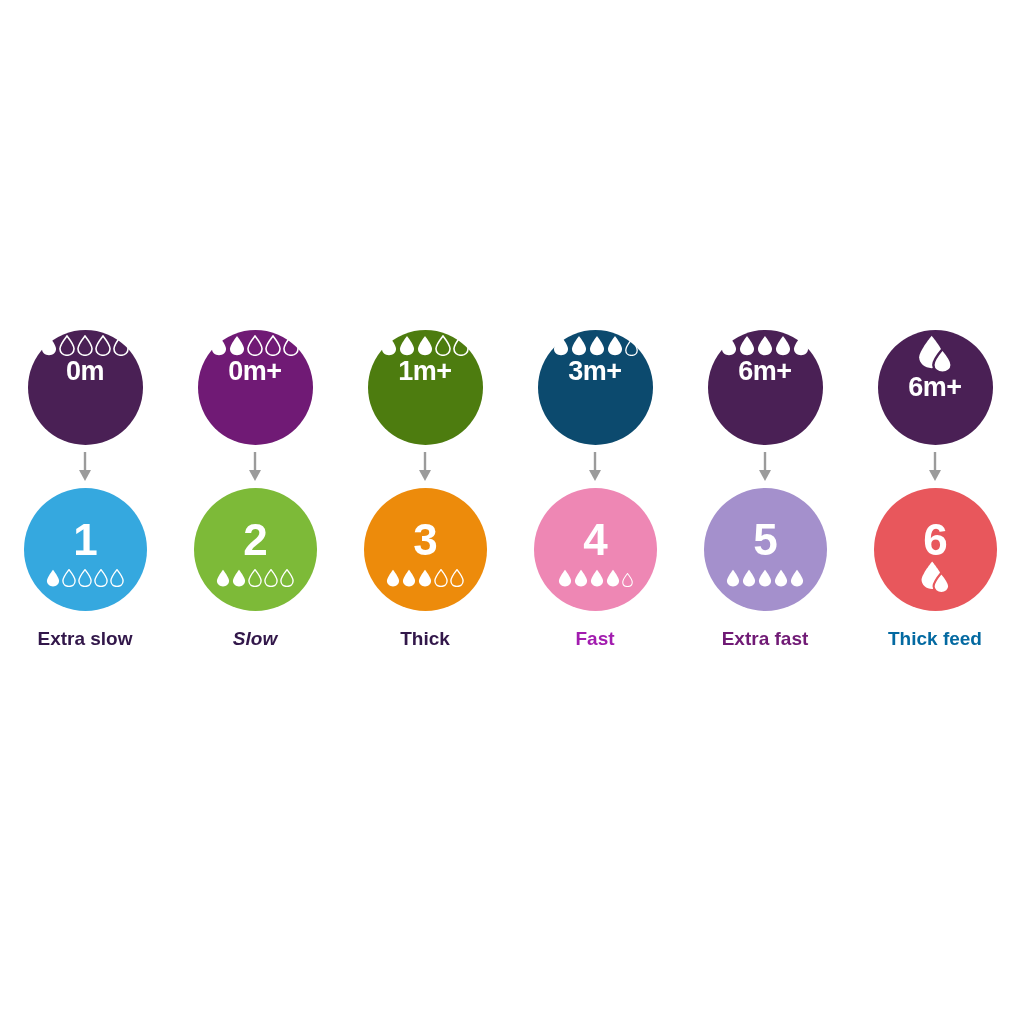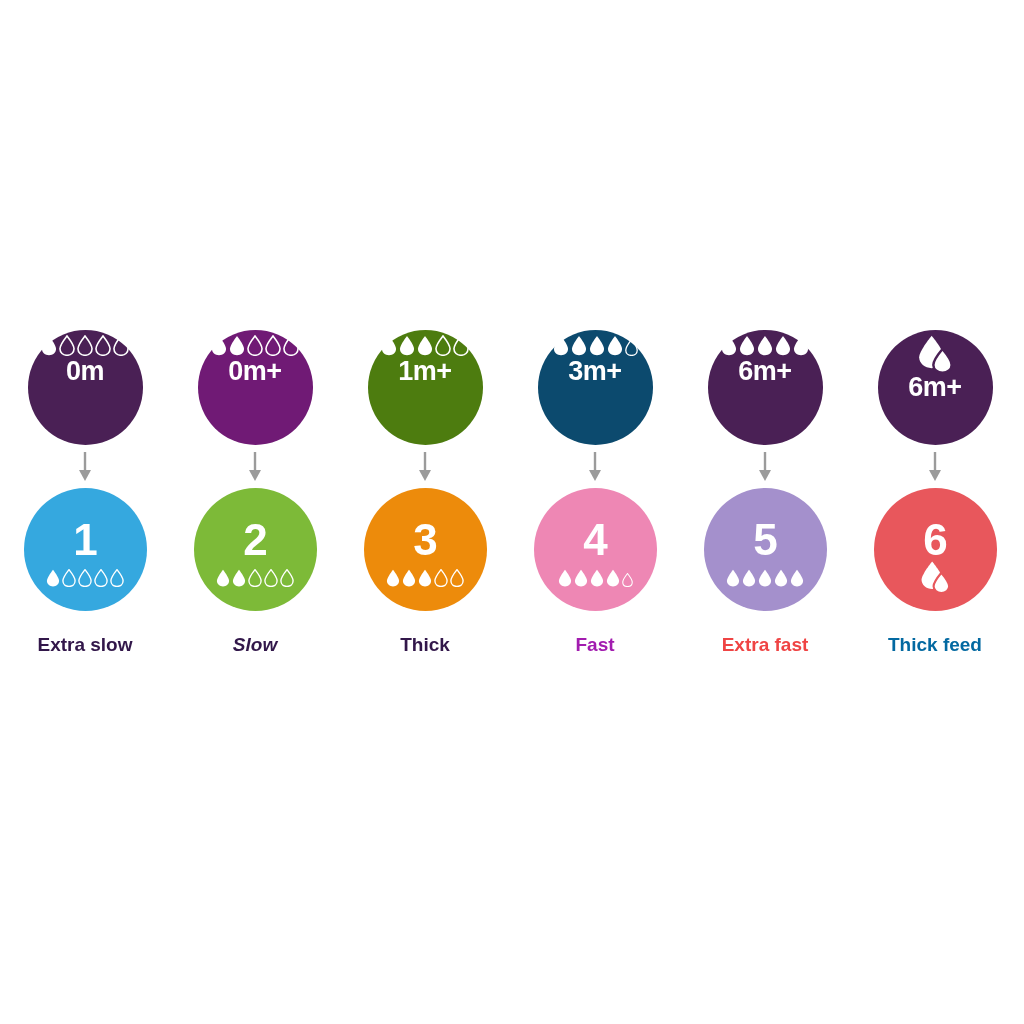--- a/index.html
+++ b/index.html
@@ -113,21 +113,21 @@
   .thick-icon-wrap {
     display: flex;
     align-items: center;
     justify-content: center;
     height: 20px;
   }
 
   .age-circle .thick-icon-wrap { height: 40px; margin-bottom: 0px; }
 
   .flow-label {
-    margin-top: 24px;
+    margin-top: 18px;
     color: #32174A;
     font-size: 19px;
     font-weight: bold;
     line-height: 1;
     text-align: center;
     white-space: nowrap;
   }
 </style>
 </head>
 <body>
@@ -370,21 +370,21 @@
               <path d="M10 1 C10 1 1.2 12.2 1.2 17.1 C1.2 22.0 5.1 25.2 10 25.2 C14.9 25.2 18.8 22.0 18.8 17.1 C18.8 12.2 10 1 10 1 Z" fill="#ffffff" stroke="none"></path>
             </svg>
             <svg width="14" height="18" viewBox="0 0 20 26" class="drop">
               <path d="M10 1 C10 1 1.2 12.2 1.2 17.1 C1.2 22.0 5.1 25.2 10 25.2 C14.9 25.2 18.8 22.0 18.8 17.1 C18.8 12.2 10 1 10 1 Z" fill="#ffffff" stroke="none"></path>
             </svg>
             <svg width="14" height="18" viewBox="0 0 20 26" class="drop">
               <path d="M10 1 C10 1 1.2 12.2 1.2 17.1 C1.2 22.0 5.1 25.2 10 25.2 C14.9 25.2 18.8 22.0 18.8 17.1 C18.8 12.2 10 1 10 1 Z" fill="#ffffff" stroke="none"></path>
             </svg>
           </div>
         </div>
-        <div class="flow-label" style="color: #ef4444; text-align: right;">Extra fast</div>
+        <div class="flow-label" style="color: #701a75; text-align: right;">Extra fast</div>
       </div>
       <div class="column">
         <div class="age-circle" style="background: rgb(74, 32, 85);">
           <div class="thick-icon-wrap">
             <svg width="40" height="40" viewBox="0 0 48 48">
               <path d="M20 2 C20 2 5 20 5 28 C5 35.2 11.7 41 20 41 C28.3 41 35 35.2 35 28 C35 20 20 2 20 2 Z" fill="#ffffff"></path>
               <path d="M33 18 C33 18 22 31.2 22 37.1 C22 42.4 26.9 46.6 33 46.6 C39.1 46.6 44 42.4 44 37.1 C44 31.2 33 18 33 18 Z" fill="none" stroke="transparent"></path>
               <path d="M33 18 C33 18 22 31.2 22 37.1 C22 42.4 26.9 46.6 33 46.6 C39.1 46.6 44 42.4 44 37.1 C44 31.2 33 18 33 18 Z" fill="#ffffff" stroke="#4A2055" stroke-width="3"></path>
             </svg>
           </div>

